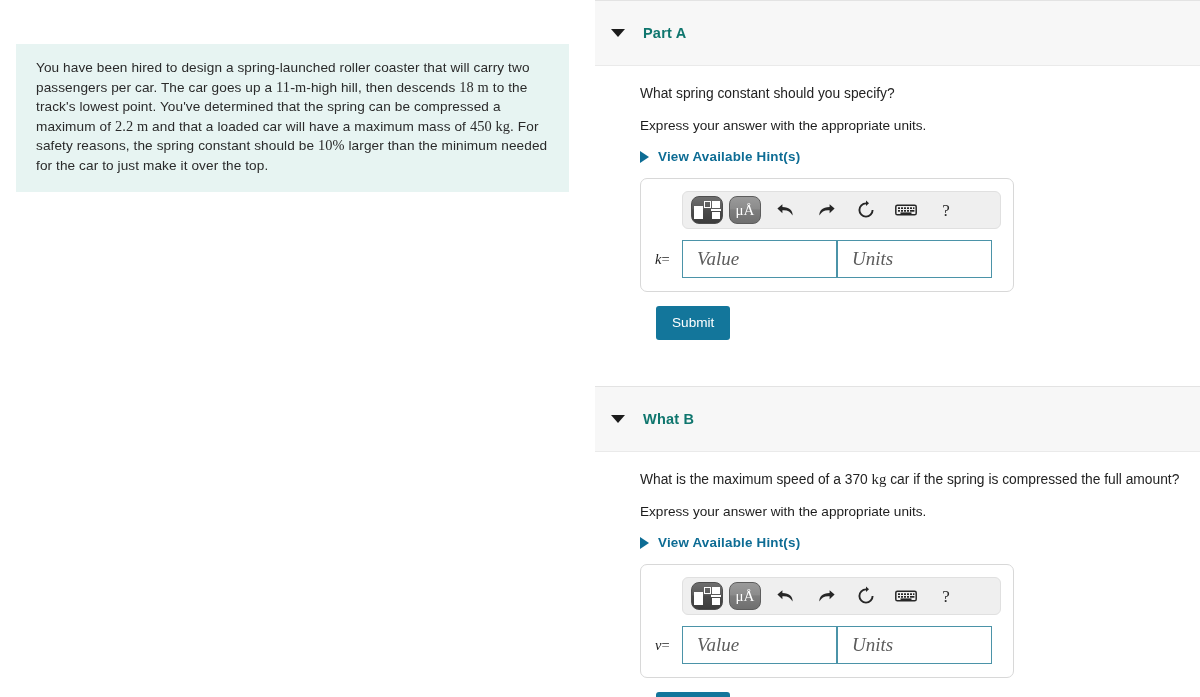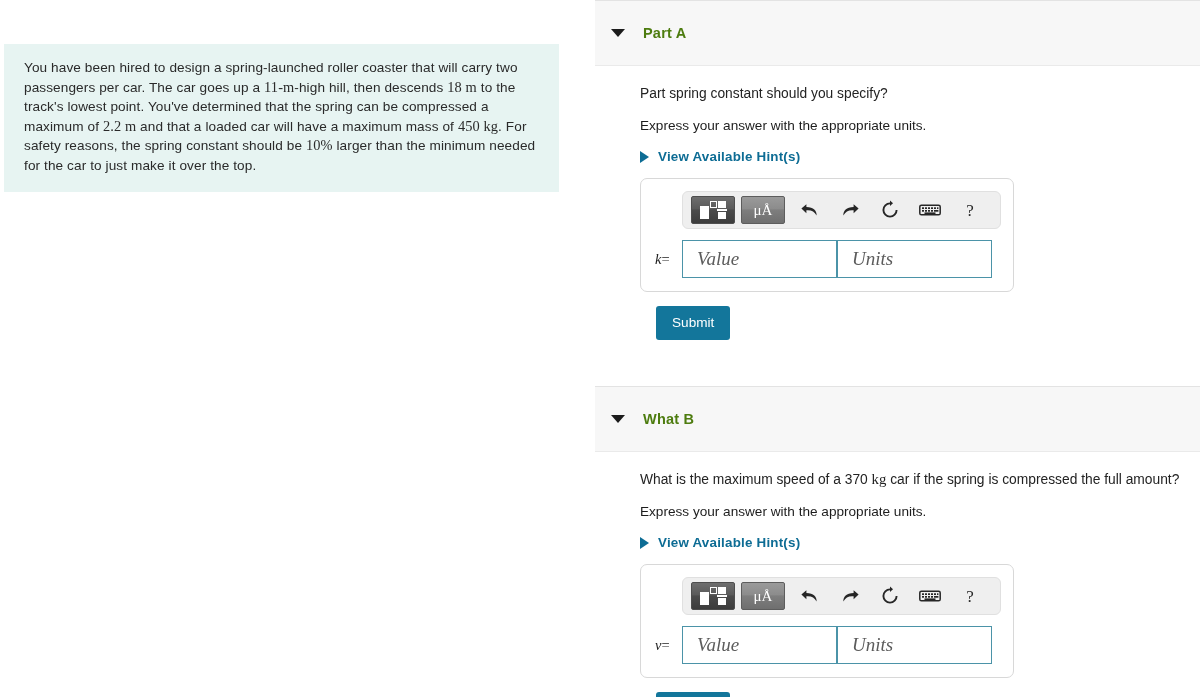--- a/index.html
+++ b/index.html
@@ -7,21 +7,21 @@
     margin: 0; padding: 0;
     width: 1200px; height: 697px;
     background: #ffffff;
     font-family: "Liberation Sans", sans-serif;
     overflow: hidden;
   }
   #page { position: relative; width: 1200px; height: 697px; background:#fff; }
 
   
   .left-pane {
-    position: absolute; left: 4px; top: 0;
+    position: absolute; left: 16px; top: 0;
     width: 635px; height: 697px;
     background: #ffffff;
     border-right: 2px solid #ccd6e4;
   }
   .problem-card {
     position: absolute; left: 0; top: 44px;
     width: 555px;
     background: #e7f4f2;
     padding: 14px 22px 16px 20px;
   }
@@ -51,21 +51,21 @@
     display: flex; align-items: center;
   }
   .part-header.no-top { border-top: 1px solid #e3e3e3; }
   .caret-down {
     width: 0; height: 0; margin-left: 16px; margin-right: 18px;
     border-left: 7px solid transparent;
     border-right: 7px solid transparent;
     border-top: 8px solid #1c1c1c;
   }
   .part-title {
-    font-size: 14.5px; font-weight: bold; color: #4d7c0f;
+    font-size: 14.5px; font-weight: bold; color: #0f766e;
     letter-spacing: .2px;
   }
 
   .part-body { padding: 18px 0 0 71px; }
   .q-text {
     font-size: 13.8px; color: #232323; line-height: 19px;
     margin-bottom: 15px; white-space: nowrap;
   }
   .q-text .unit { font-family: "Liberation Serif", serif; font-size: 14.8px; }
   .q-emph {
@@ -100,22 +100,22 @@
     margin-left: 29px;
     background: #efefef;
     border: 1px solid #e0e0e0;
     border-radius: 6px;
     height: 38px;
     display: flex; align-items: center;
     padding: 0 8px;
     gap: 6px;
   }
   .tb-btn {
-    width: 44px; height: 28px;
-    border-radius: 2px;
+    width: 32px; height: 28px;
+    border-radius: 8px;
     display: flex; align-items: center; justify-content: center;
     cursor: pointer;
     border: 1px solid #4e4e4e;
   }
   .tb-btn.dark {
     background: linear-gradient(180deg, #6e6e6e 0%, #5a5a5a 45%, #4b4b4b 50%, #3c3c3c 100%);
   }
   .tb-btn.grey {
     background: linear-gradient(180deg, #9a9a9a 0%, #8c8c8c 45%, #7e7e7e 50%, #6f6f6f 100%);
     border: 1px solid #5d5d5d;
@@ -195,21 +195,21 @@
 
   <div class="right-pane">
 
     <div class="part-block">
       <div class="part-header">
         <span class="caret-down"></span>
         <span class="part-title">Part A</span>
       </div>
       <div class="part-body">
         <div class="q-text">
-          <span>Part spring constant should you specify?</span>
+          <span>What spring constant should you specify?</span>
         </div>
         <div class="q-emph">Express your answer with the appropriate units.</div>
 
         <div class="hint-link">
           <span class="caret-right"></span>
           <span class="hint-text">View Available Hint(s)</span>
         </div>
 
         <div class="answer-card">
           <div class="mq-toolbar">

